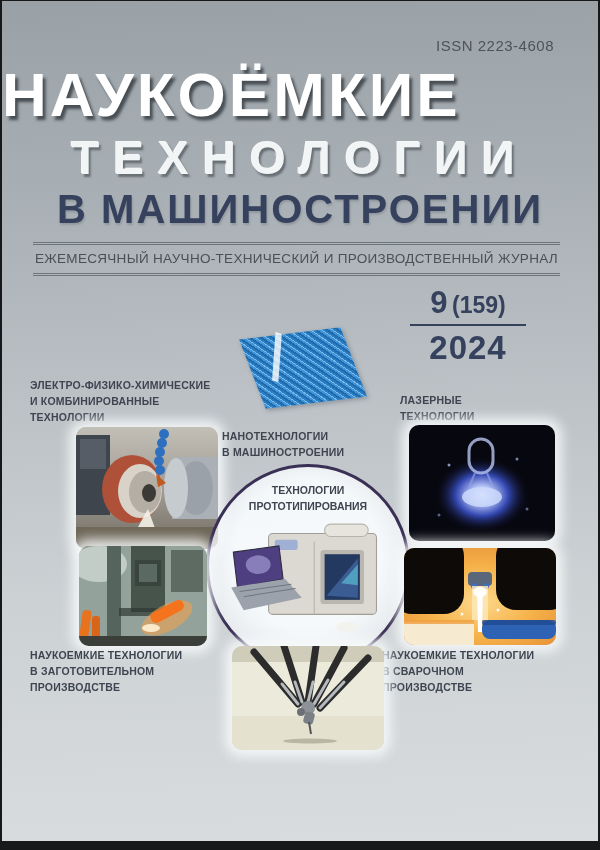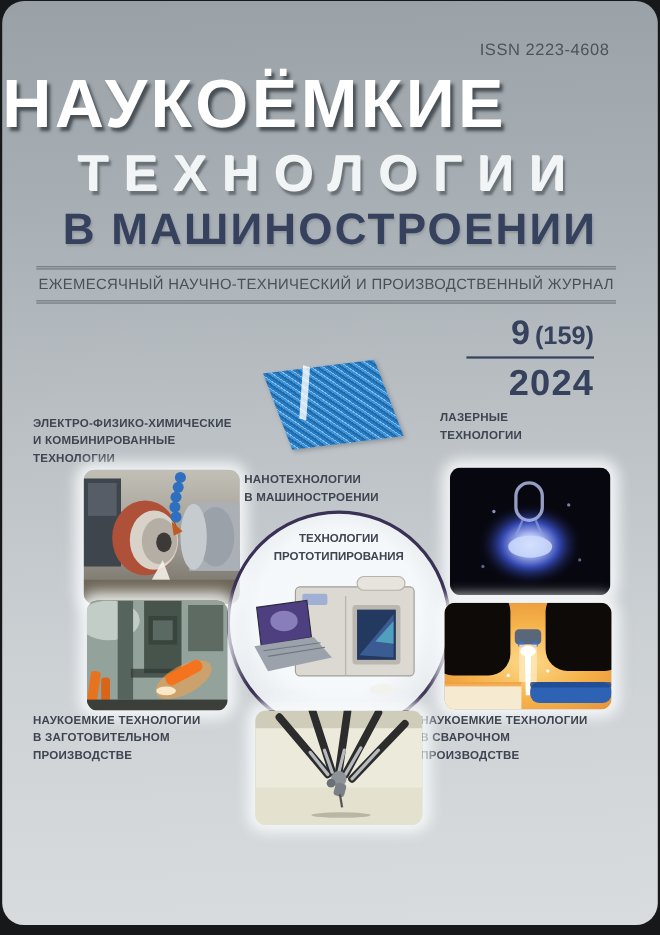--- a/index.html
+++ b/index.html
@@ -4,21 +4,21 @@
 <style>
   html,body{margin:0;padding:0;}
   body{
     width:600px;height:850px;position:relative;
     background:#17181a;
     font-family:"Liberation Sans", sans-serif;
     overflow:hidden;
   }
   .cover{
     position:absolute;left:2px;top:1px;right:2px;bottom:9px;
-    border-radius:20px;
+    border-radius:0;
     background:linear-gradient(178deg,#99a1a7 0%,#a8afb4 22%,#bcc2c6 48%,#ccd1d4 70%,#d9dcde 100%);
     overflow:hidden;
   }
   .issn{
     position:absolute;top:36px;right:44px;
     font-size:15px;letter-spacing:.5px;color:#4d5459;
   }
   .title1{
     position:absolute;top:58px;left:0;width:100%;text-align:left;
     font-size:62px;font-weight:bold;letter-spacing:3px;color:#ffffff;
@@ -38,22 +38,22 @@
     white-space:nowrap;
   }
   .subtitle{
     position:absolute;top:241px;left:31px;right:38px;
     border-top:3px double #6d747a;border-bottom:3px double #6d747a;
     padding:6px 0 7px 0;
     text-align:center;font-size:13.5px;color:#4a5055;letter-spacing:.3px;
     white-space:nowrap;
   }
   .issue{
-    position:absolute;top:284px;right:58px;width:116px;
-    text-align:right;color:#36415d;
+    position:absolute;top:284px;right:72px;width:116px;
+    text-align:center;color:#36415d;
   }
   .issue-top{
     border-bottom:2px solid #36415d;padding-bottom:3px;
     font-weight:bold;white-space:nowrap;
   }
   .issue-number{font-size:31px;}
   .issue-total{font-size:23px;}
   .issue-year{font-size:33px;font-weight:bold;letter-spacing:1px;padding-top:3px;}
   .topic{
     position:absolute;
@@ -146,21 +146,21 @@
       <rect y="100" width="142" height="22" fill="#6e6758"></rect>
     </svg>
   </div>
 
   <div class="nano">
     <div class="streak"></div>
   </div>
   <div class="topic" style="left:220px;top:428px;width:170px;">НАНОТЕХНОЛОГИИ
 В МАШИНОСТРОЕНИИ</div>
 
-  <div class="topic" style="left:398px;top:372px;width:155px;">ЛАЗЕРНЫЕ
+  <div class="topic" style="left:398px;top:392px;width:155px;">ЛАЗЕРНЫЕ
 ТЕХНОЛОГИИ</div>
   <div class="photo" style="left:407px;top:424px;width:146px;height:116px;">
     <svg viewBox="0 0 146 116">
       <defs>
         <radialGradient id="lg" cx=".5" cy=".5" r=".5">
           <stop offset="0" stop-color="#ffffff"></stop>
             <stop offset=".25" stop-color="#aebcf5"></stop>
           <stop offset=".55" stop-color="#3347b0"></stop>
             <stop offset="1" stop-color="#07070f" stop-opacity="0"></stop>
         </radialGradient>

